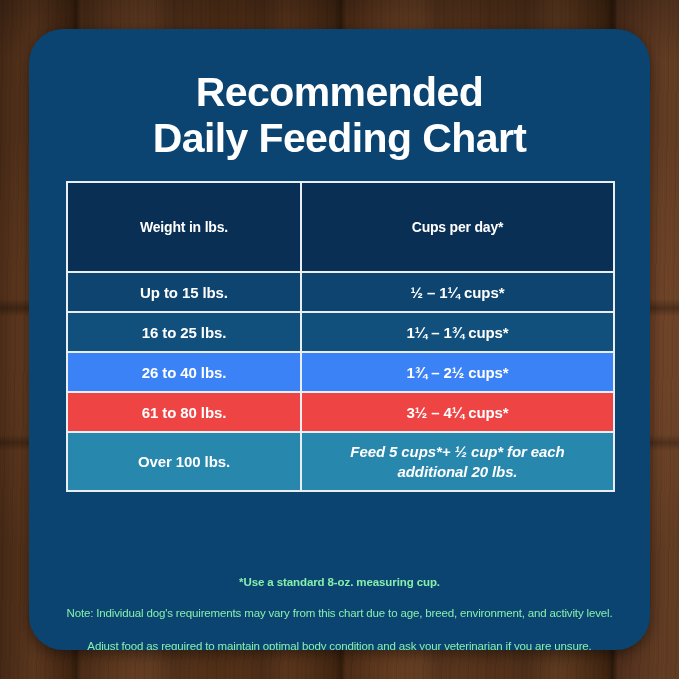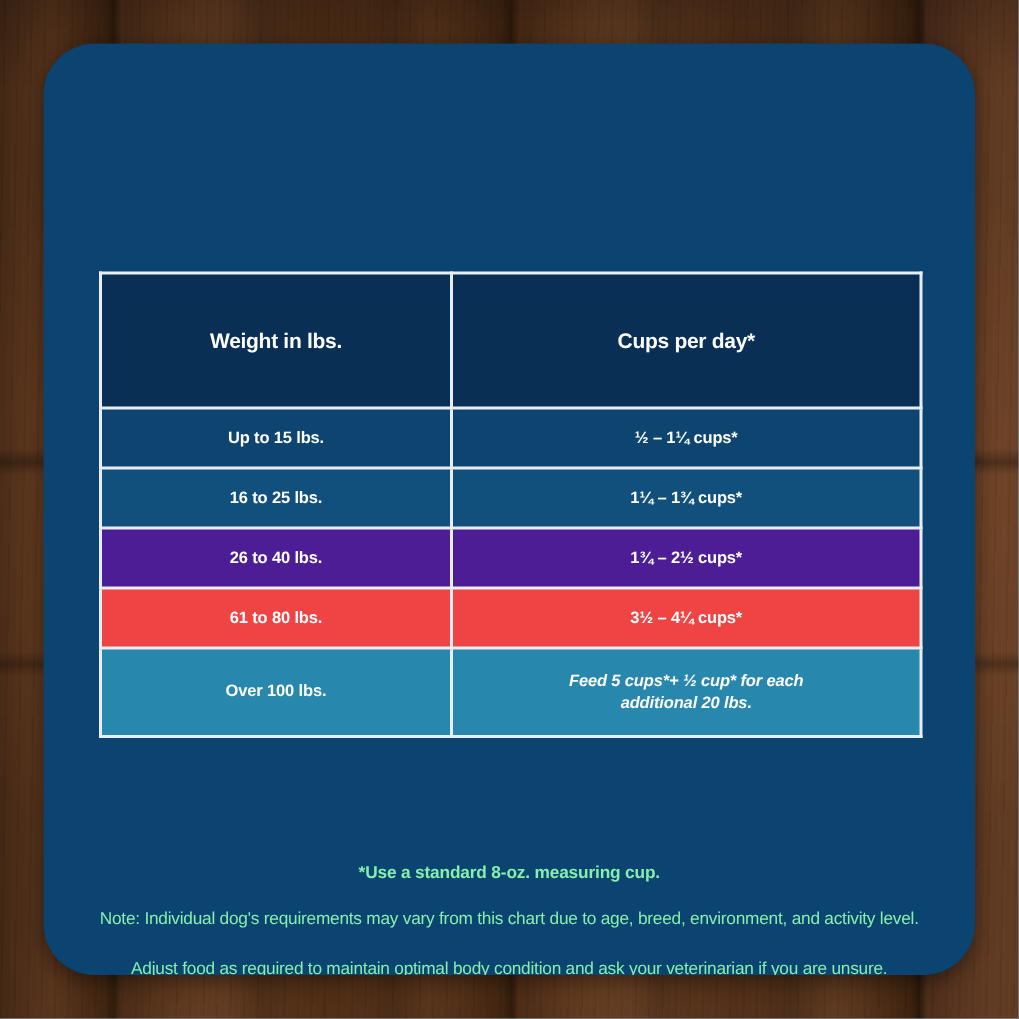--- a/index.html
+++ b/index.html
@@ -103,21 +103,21 @@
     top: 152px;
     width: 547px;
     border-collapse: collapse;
     table-layout: fixed;
   }
   #feeding-table th,
   #feeding-table td {
     border: 2px solid #e9eef3;
     color: #ffffff;
     text-align: center;
-    font-size: 11px;
+    font-size: 15px;
     font-weight: 700;
     padding: 0;
     box-sizing: border-box;
   }
   #feeding-table col.col-weight { width: 234px; }
   #feeding-table col.col-cups   { width: 313px; }
 
   #feeding-table thead th {
     height: 90px;
     font-size: 14px;
@@ -130,21 +130,21 @@
     font-weight: 700;
     letter-spacing: -0.1px;
   }
   #feeding-table tbody tr.tall td {
     height: 59px;
     line-height: 1.32;
   }
 
   .r1 td { background: #0d4470; }
   .r2 td { background: #11507c; }
-  .r3 td { background: #4c1d95; }
+  .r3 td { background: #3b82f6; }
   .r4 td { background: #19658a; }
   .r5 td { background: #ef4444; }
   .r6 td { background: #2279a0; }
   .r7 td { background: #2787ad; }
 
   .cup-cell { font-size: 15.5px; }
   .cup-cell.multiline { font-size: 14.5px; font-style: italic; }
 
   
   #footnotes {
@@ -169,20 +169,24 @@
     letter-spacing: -0.15px;
   }
 </style>
 </head>
 <body>
 
 <div id="wood-bg"></div>
 
 <div id="feeding-card">
 
+  <h1 id="card-title">
+    <span class="line">Recommended</span>
+    <span class="line">Daily Feeding Chart</span>
+  </h1>
 
   <table id="feeding-table">
     <colgroup>
       <col class="col-weight">
       <col class="col-cups">
     </colgroup>
     <thead>
       <tr>
         <th>Weight in lbs.</th>
         <th>Cups per day*</th>

